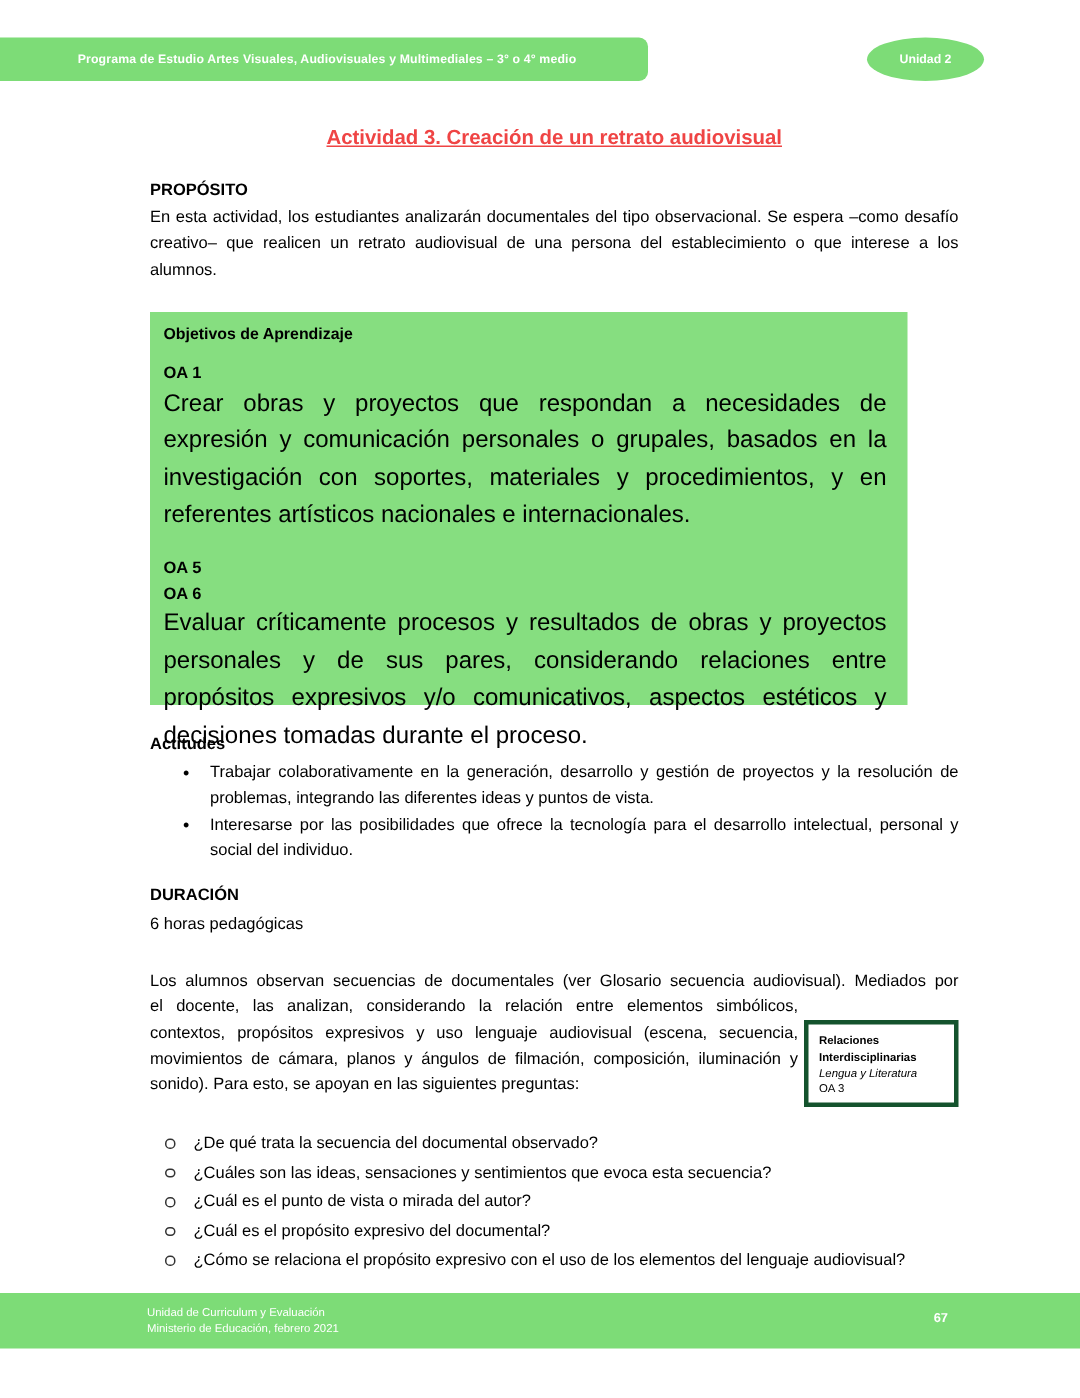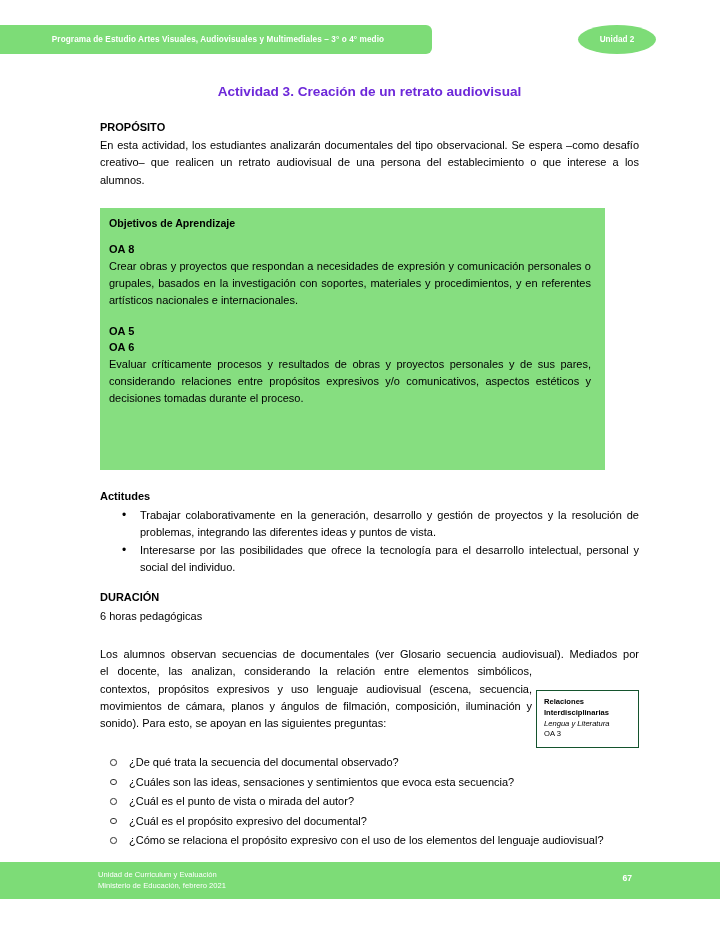--- a/index.html
+++ b/index.html
@@ -77,23 +77,24 @@
     top: 0;
     width: 539px;
   }
 
   .doc-title {
     position: absolute;
     left: 0;
     top: 84px;
     width: 539px;
     text-align: center;
-    color: #6d28d9;
+    color: #ef4444;
     font-size: 13.6px;
     font-weight: bold;
+    text-decoration: underline;
   }
 
   .section-head {
     font-size: 11px;
     font-weight: bold;
     margin: 0;
     line-height: 1.55;
   }
   .para {
     font-size: 11px;
@@ -126,21 +127,21 @@
     font-weight: bold;
     margin: 0 0 12px 0;
   }
   .oa-code {
     font-size: 11px;
     font-weight: bold;
     margin: 0;
     line-height: 1.5;
   }
   .oa-text {
-    font-size: 11px;
+    font-size: 16px;
     line-height: 1.56;
     margin: 0 0 14px 0;
     text-align: justify;
   }
   .oa-text.last { margin-bottom: 0; }
   .oa-text.jfull { text-align: justify; text-align-last: left; }
 
   
   .actitudes {
     position: absolute;
@@ -183,24 +184,24 @@
     position: absolute;
     left: 0;
     top: 644px;
     width: 539px;
   }
   .desarrollo .para { margin-top: 2px; }
 
   .side-note {
     position: absolute;
     left: 436px;
-    top: 46px;
+    top: 36px;
     width: 103px;
     height: 58px;
-    border: 1px solid #14532d;
+    border: 3px solid #14532d;
     background: #ffffff;
     padding: 6px 6px 4px 7px;
     z-index: 5;
   }
   .side-note div {
     font-size: 7.6px;
     line-height: 1.42;
   }
   .side-note .sn-bold { font-weight: bold; }
   .side-note .sn-ital { font-style: italic; }
@@ -280,21 +281,21 @@
 
     <section class="proposito">
       <h2 class="section-head">PROPÓSITO</h2>
       <p class="para">En esta actividad, los estudiantes analizarán documentales del tipo observacional. Se espera –como desafío creativo– que realicen un retrato audiovisual de una persona del establecimiento o que interese a los alumnos.</p>
     </section>
 
     <section class="oa-box">
       <div class="oa-box-title">Objetivos de Aprendizaje</div>
 
       <div>
-        <div class="oa-code">OA 8</div>
+        <div class="oa-code">OA 1</div>
         <p class="oa-text">Crear obras y proyectos que respondan a necesidades de expresión y comunicación personales o grupales, basados en la investigación con soportes, materiales y procedimientos, y en referentes artísticos nacionales e internacionales.</p>
       </div>
 
       <div>
         <div class="oa-code">OA 5</div>
       </div>
 
       <div>
         <div class="oa-code">OA 6</div>
         <p class="oa-text jfull last">Evaluar críticamente procesos y resultados de obras y proyectos personales y de sus pares, considerando relaciones entre propósitos expresivos y/o comunicativos, aspectos estéticos y decisiones tomadas durante el proceso.</p>

